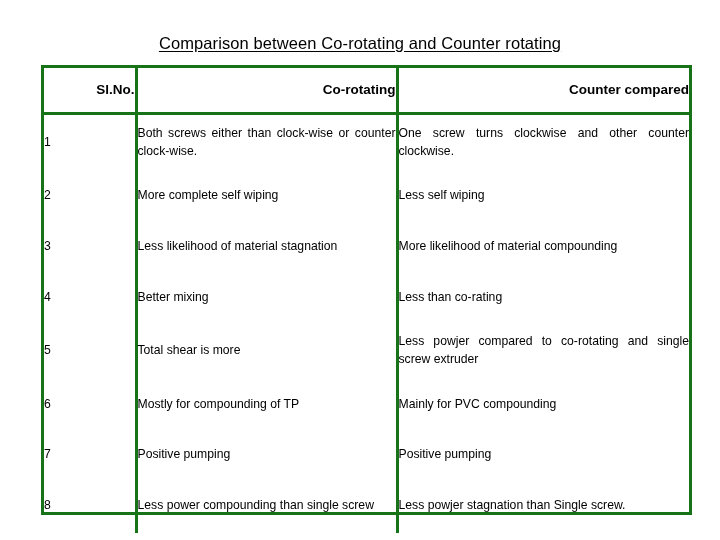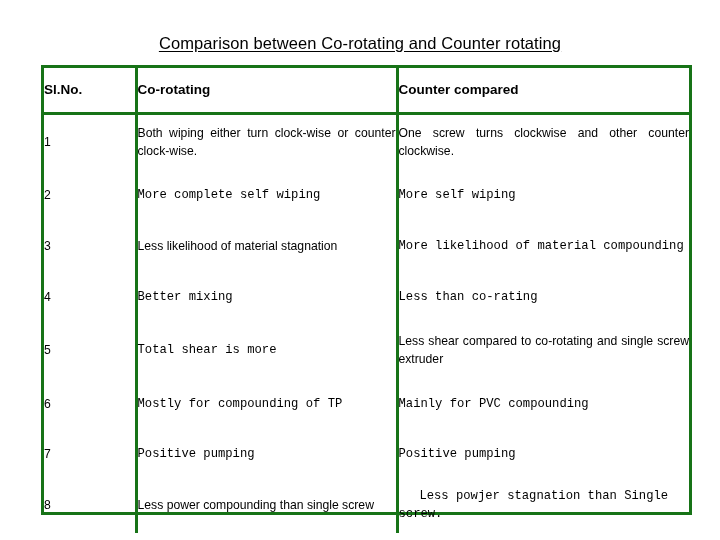--- a/index.html
+++ b/index.html
@@ -76,21 +76,21 @@
   table.cmp td.div-l {
     border-left: 3px solid #177317;
   }
 
   
   table.cmp thead tr {
     height: 45px;
   }
   table.cmp thead th {
     border-bottom: 3px solid #177317;
-    text-align: left;
+    text-align: right;
     font-size: 13.5px;
     font-weight: bold;
     color: #000000;
     font-family: "Liberation Sans", sans-serif;
   }
   table.cmp thead th.th-sl {
     font-size: 13.5px;
   }
 
   
@@ -117,21 +117,20 @@
   td.txt-cell .cell-text {
     display: block;
     text-align: justify;
     text-align-last: left;
   }
 
   
   td.txt-cell.nowrapjust .cell-text {
     text-align: center;
     text-align-last: left;
-    font-family: Liberation Mono, monospace;
   }
 </style>
 </head>
 <body>
 
 <div id="slide">
 
   <div id="slide-title"><span class="u">Comparison between Co-rotating and Counter rotating</span></div>
 
   <div id="comparison-table">
@@ -146,34 +145,34 @@
           <th class="th-sl">Sl.No.</th>
           <th class="div-l">Co-rotating</th>
           <th class="div-l">Counter compared</th>
         </tr>
       </thead>
       <tbody>
 
         <tr style="height:58px;">
           <td class="sl-cell">1</td>
           <td class="div-l txt-cell">
-              <span class="cell-text">Both wiping either turn clock-wise or counter clock-wise.</span>
+              <span class="cell-text">Both screws either than clock-wise or counter clock-wise.</span>
             </td>
           <td class="div-l txt-cell">
               <span class="cell-text">One screw turns clockwise and other counter clockwise.</span>
             </td>
         </tr>
 
         <tr style="height:49px;">
           <td class="sl-cell">2</td>
           <td class="div-l txt-cell nowrapjust">
               <span class="cell-text">More complete self wiping</span>
             </td>
           <td class="div-l txt-cell nowrapjust">
-              <span class="cell-text">More self wiping</span>
+              <span class="cell-text">Less self wiping</span>
             </td>
         </tr>
 
         <tr style="height:54px;">
           <td class="sl-cell">3</td>
           <td class="div-l txt-cell">
               <span class="cell-text">Less likelihood of material stagnation</span>
             </td>
           <td class="div-l txt-cell nowrapjust">
               <span class="cell-text">More likelihood of material compounding</span>
@@ -189,21 +188,21 @@
               <span class="cell-text">Less than co-rating</span>
             </td>
         </tr>
 
         <tr style="height:57px;">
           <td class="sl-cell">5</td>
           <td class="div-l txt-cell nowrapjust">
               <span class="cell-text">Total shear is more</span>
             </td>
           <td class="div-l txt-cell">
-              <span class="cell-text">Less shear compared to co-rotating and single screw extruder</span>
+              <span class="cell-text">Less powjer compared to co-rotating and single screw extruder</span>
             </td>
         </tr>
 
         <tr style="height:52px;">
           <td class="sl-cell">6</td>
           <td class="div-l txt-cell nowrapjust">
               <span class="cell-text">Mostly for compounding of TP</span>
             </td>
           <td class="div-l txt-cell nowrapjust">
               <span class="cell-text">Mainly for PVC compounding</span>

